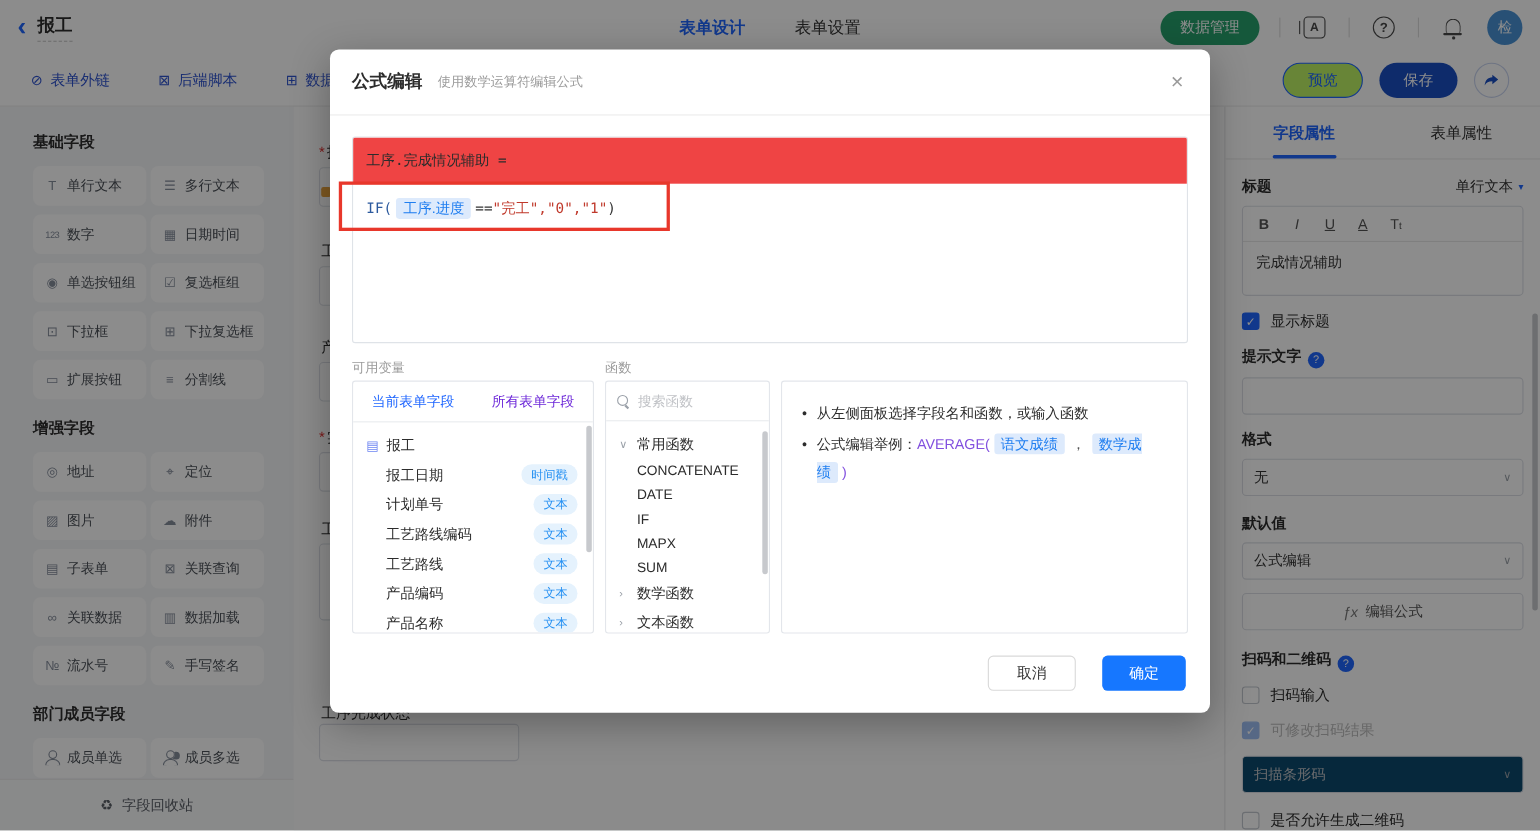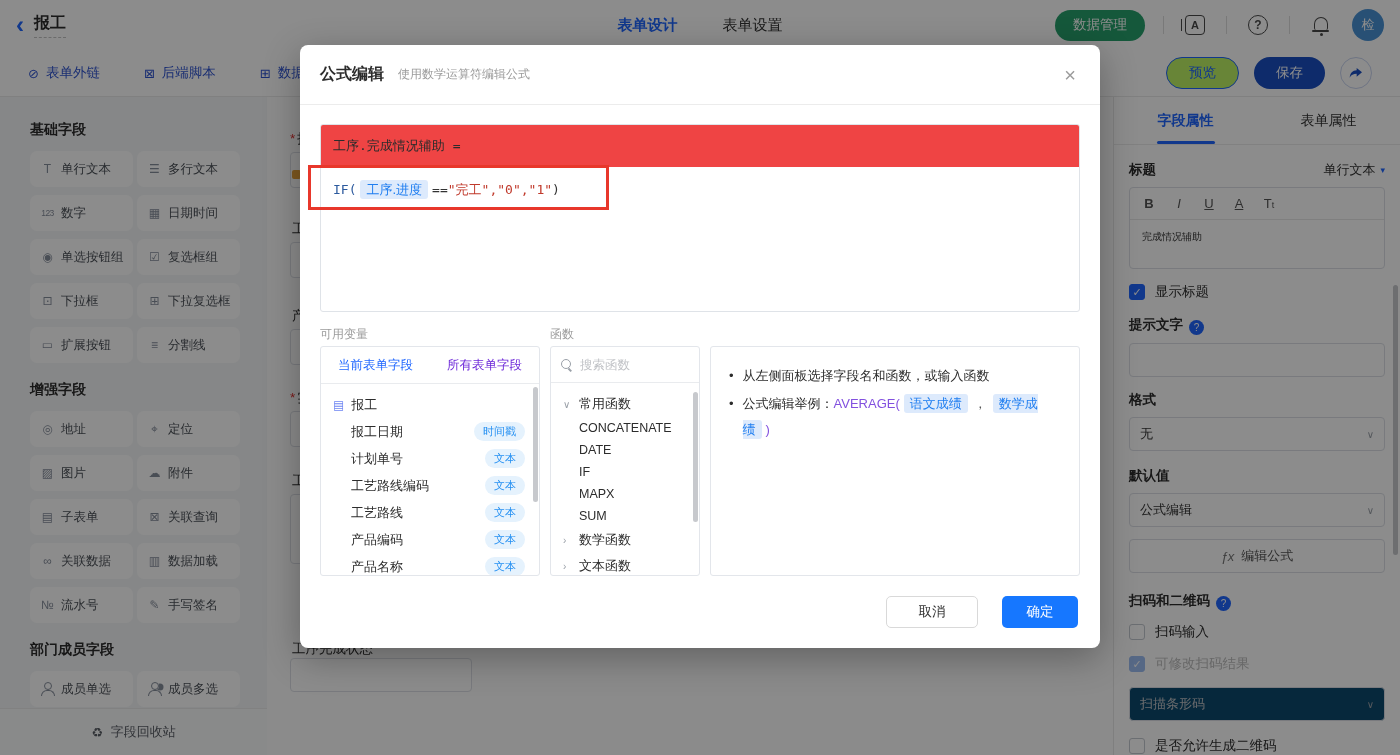--- a/index.html
+++ b/index.html
@@ -64,21 +64,21 @@
   .insp-body { padding:10px 15px 0; position:relative; }
   .row-between { display:flex; justify-content:space-between; align-items:center; margin:6px 0 8px; }
   .insp-label { font-size:13.5px; font-weight:bold; color:#2c2c2c; }
   .type-sel { font-size:13px; color:#333; cursor:pointer; display:flex; align-items:center; gap:5px; }
   .type-sel .caret { color:#1f66ff; font-size:9px; }
   .rich-box { border:1px solid #dcdfe6; border-radius:4px; margin-bottom:14px; }
   .rich-tools { display:flex; gap:16px; padding:8px 12px; border-bottom:1px solid #e7e7e7; font-size:13px; color:#555; }
   .rich-tools span { cursor:pointer; width:14px; text-align:center; }
   .rt-b { font-weight:bold; } .rt-i { font-style:italic; } .rt-u { text-decoration:underline; }
   .rt-a { text-decoration:underline; } .rt-t::after { content:"t"; font-size:9px; }
-  .rich-content { padding:10px 12px; min-height:48px; font-size:10px; color:#333; }
+  .rich-content { padding:10px 12px; min-height:48px; font-size:13px; color:#333; }
   .chk-row { display:flex; align-items:center; gap:10px; margin:10px 0 14px; font-size:13.5px; color:#2c2c2c; cursor:pointer; }
   .chk { width:16px; height:16px; border:1px solid #c4c8cf; border-radius:3px; background:#fff; flex:none; display:flex; align-items:center; justify-content:center; font-size:11px; color:#fff; }
   .chk.on { background:#1f66ff; border-color:#1f66ff; }
   .chk.on.dis { background:#9dbdf2; border-color:#9dbdf2; }
   .chk-row.dis { color:#bcbcbc; }
   .qmark { width:15px; height:15px; border-radius:50%; background:#1f66ff; color:#fff; font-size:10px; display:inline-flex; align-items:center; justify-content:center; margin-left:6px; vertical-align:-2px; }
   .insp-input { width:100%; height:34px; border:1px solid #dcdfe6; border-radius:4px; background:#fff; margin:8px 0 14px; padding:0 10px; font-size:13px; color:#333; font-family:inherit; }
   .sel-box { width:100%; height:34px; border:1px solid #dcdfe6; border-radius:4px; background:#fff; margin:8px 0 16px; padding:0 10px; font-size:13px; color:#333; display:flex; align-items:center; justify-content:space-between; cursor:pointer; }
   .sel-box .caret { color:#9aa0a8; font-size:10px; }
   .sel-box.dis { color:#c0c2c6; background:#0c4a6e; cursor:default; }
@@ -125,21 +125,21 @@
   .fn-group { display:flex; align-items:center; gap:7px; padding:4px 12px; font-size:13px; color:#2c2c2c; cursor:pointer; }
   .fn-group .caret { color:#9aa0a8; font-size:10px; width:9px; }
   .fn-item { padding:4px 12px 4px 28px; font-size:12.5px; color:#2c2c2c; cursor:pointer; }
   .fn-scroll { position:absolute; right:1px; top:45px; width:5px; height:130px; background:#c7c9cd; border-radius:3px; }
   .help-body { padding:16px 18px; font-size:13px; color:#2c2c2c; line-height:26px; }
   .help-line { display:flex; align-items:flex-start; gap:9px; margin-bottom:2px; }
   .bullet { color:#2c2c2c; flex:none; }
   .hl-fn { color:#8250df; }
   .hl-comma { color:#555; margin:0 2px; }
   .m-footer { position:absolute; right:22px; bottom:20px; display:flex; gap:24px; }
-  .btn-cancel { width:92px; height:32px; background:#fff; border:1px solid #d9d9d9; border-radius:5px; font-size:13.5px; color:#333; cursor:pointer; font-family:inherit; }
+  .btn-cancel { width:80px; height:32px; background:#fff; border:1px solid #d9d9d9; border-radius:5px; font-size:13.5px; color:#333; cursor:pointer; font-family:inherit; }
   .btn-ok { width:76px; height:32px; background:#1677ff; border:none; border-radius:5px; font-size:13.5px; color:#fff; cursor:pointer; font-family:inherit; }
 </style>
 </head>
 <body>
 
 <div class="screen">
 
   <header class="topnav">
     <span class="back-ic">‹</span>
     <span class="app-title">报工</span>

